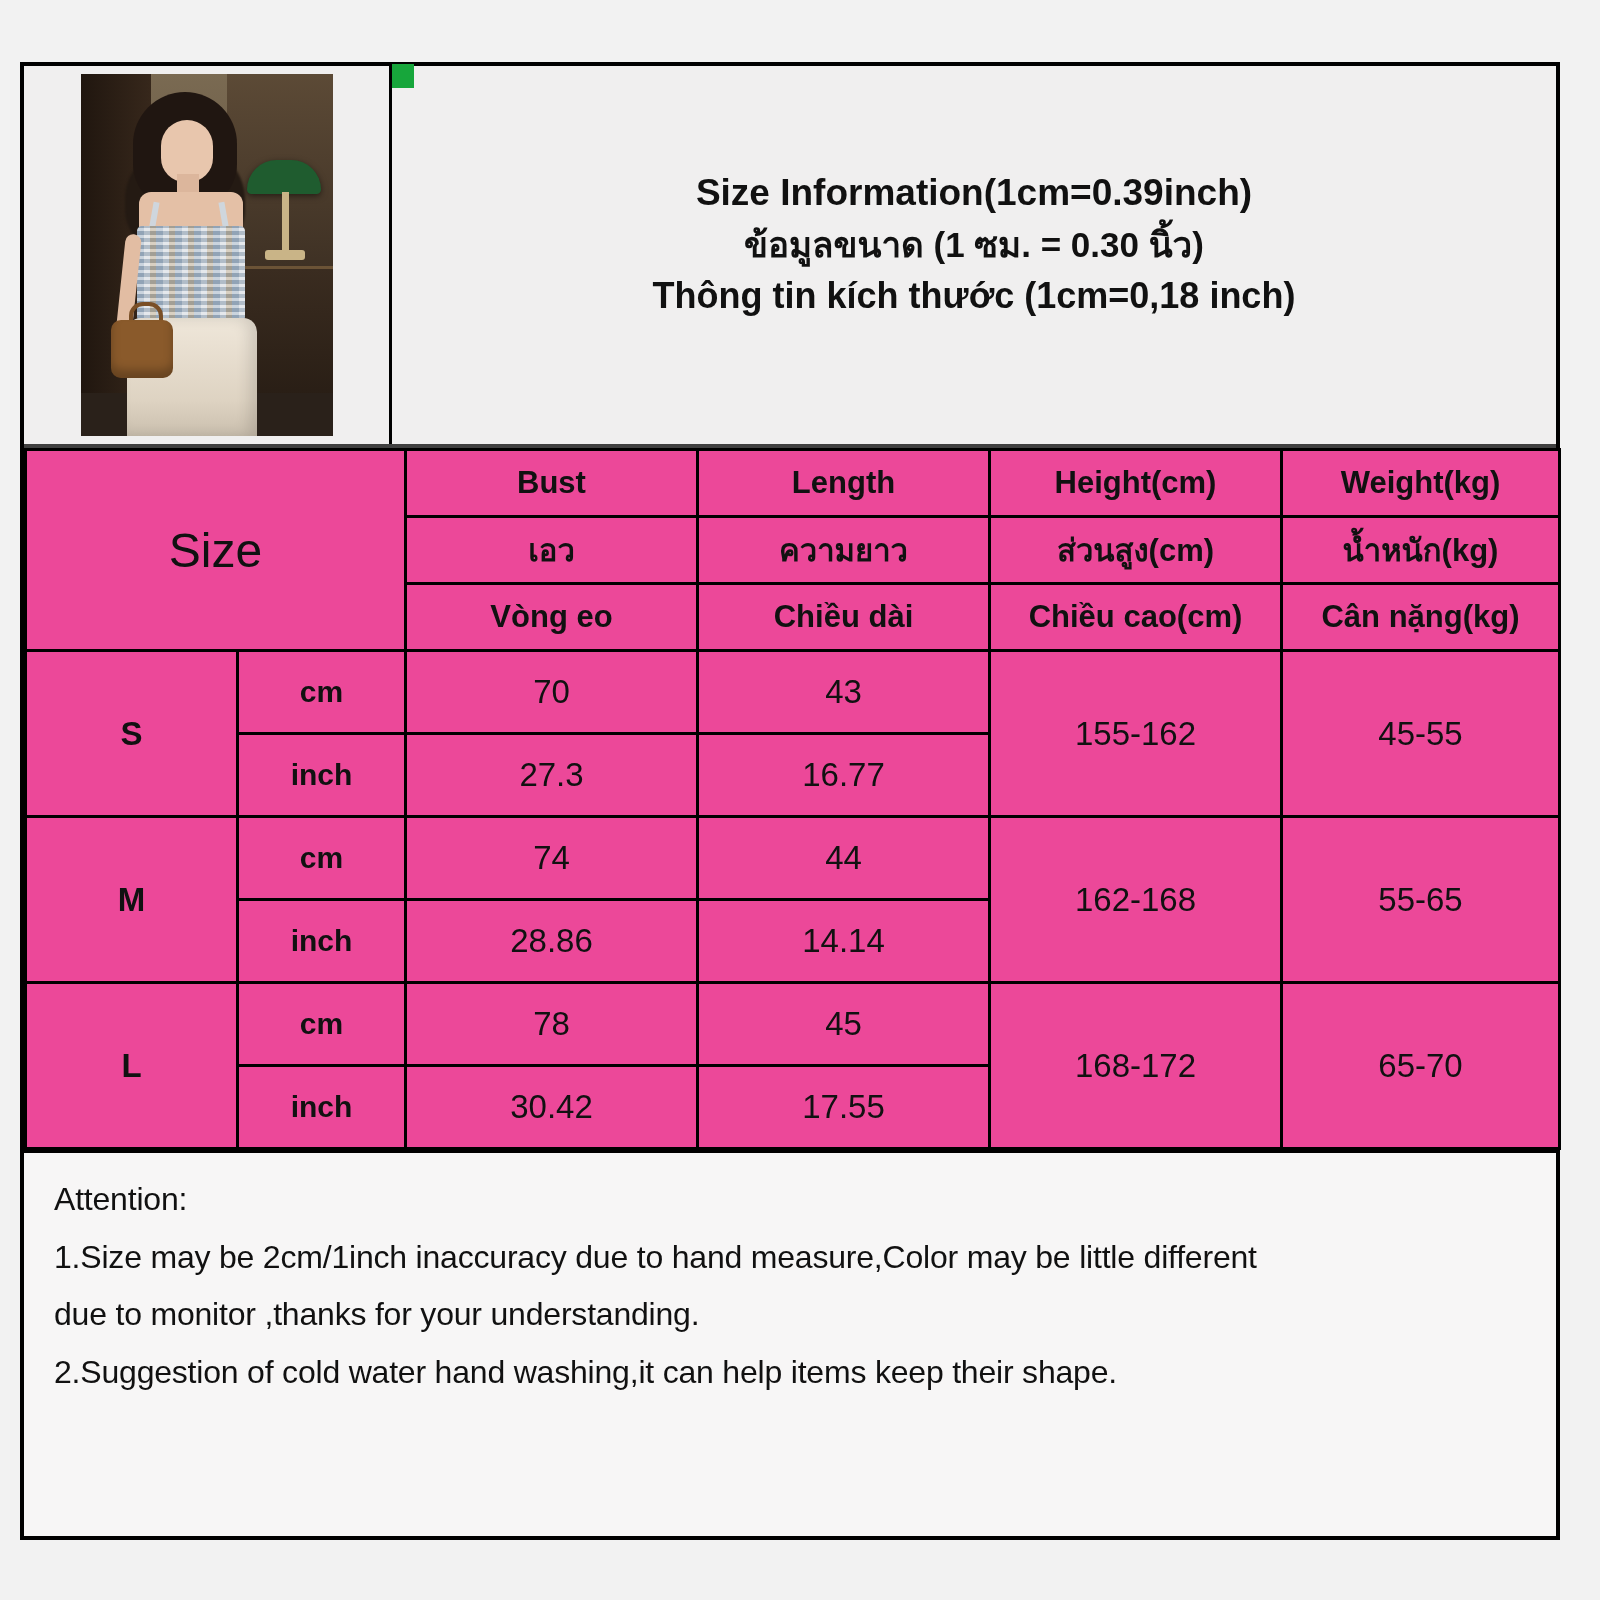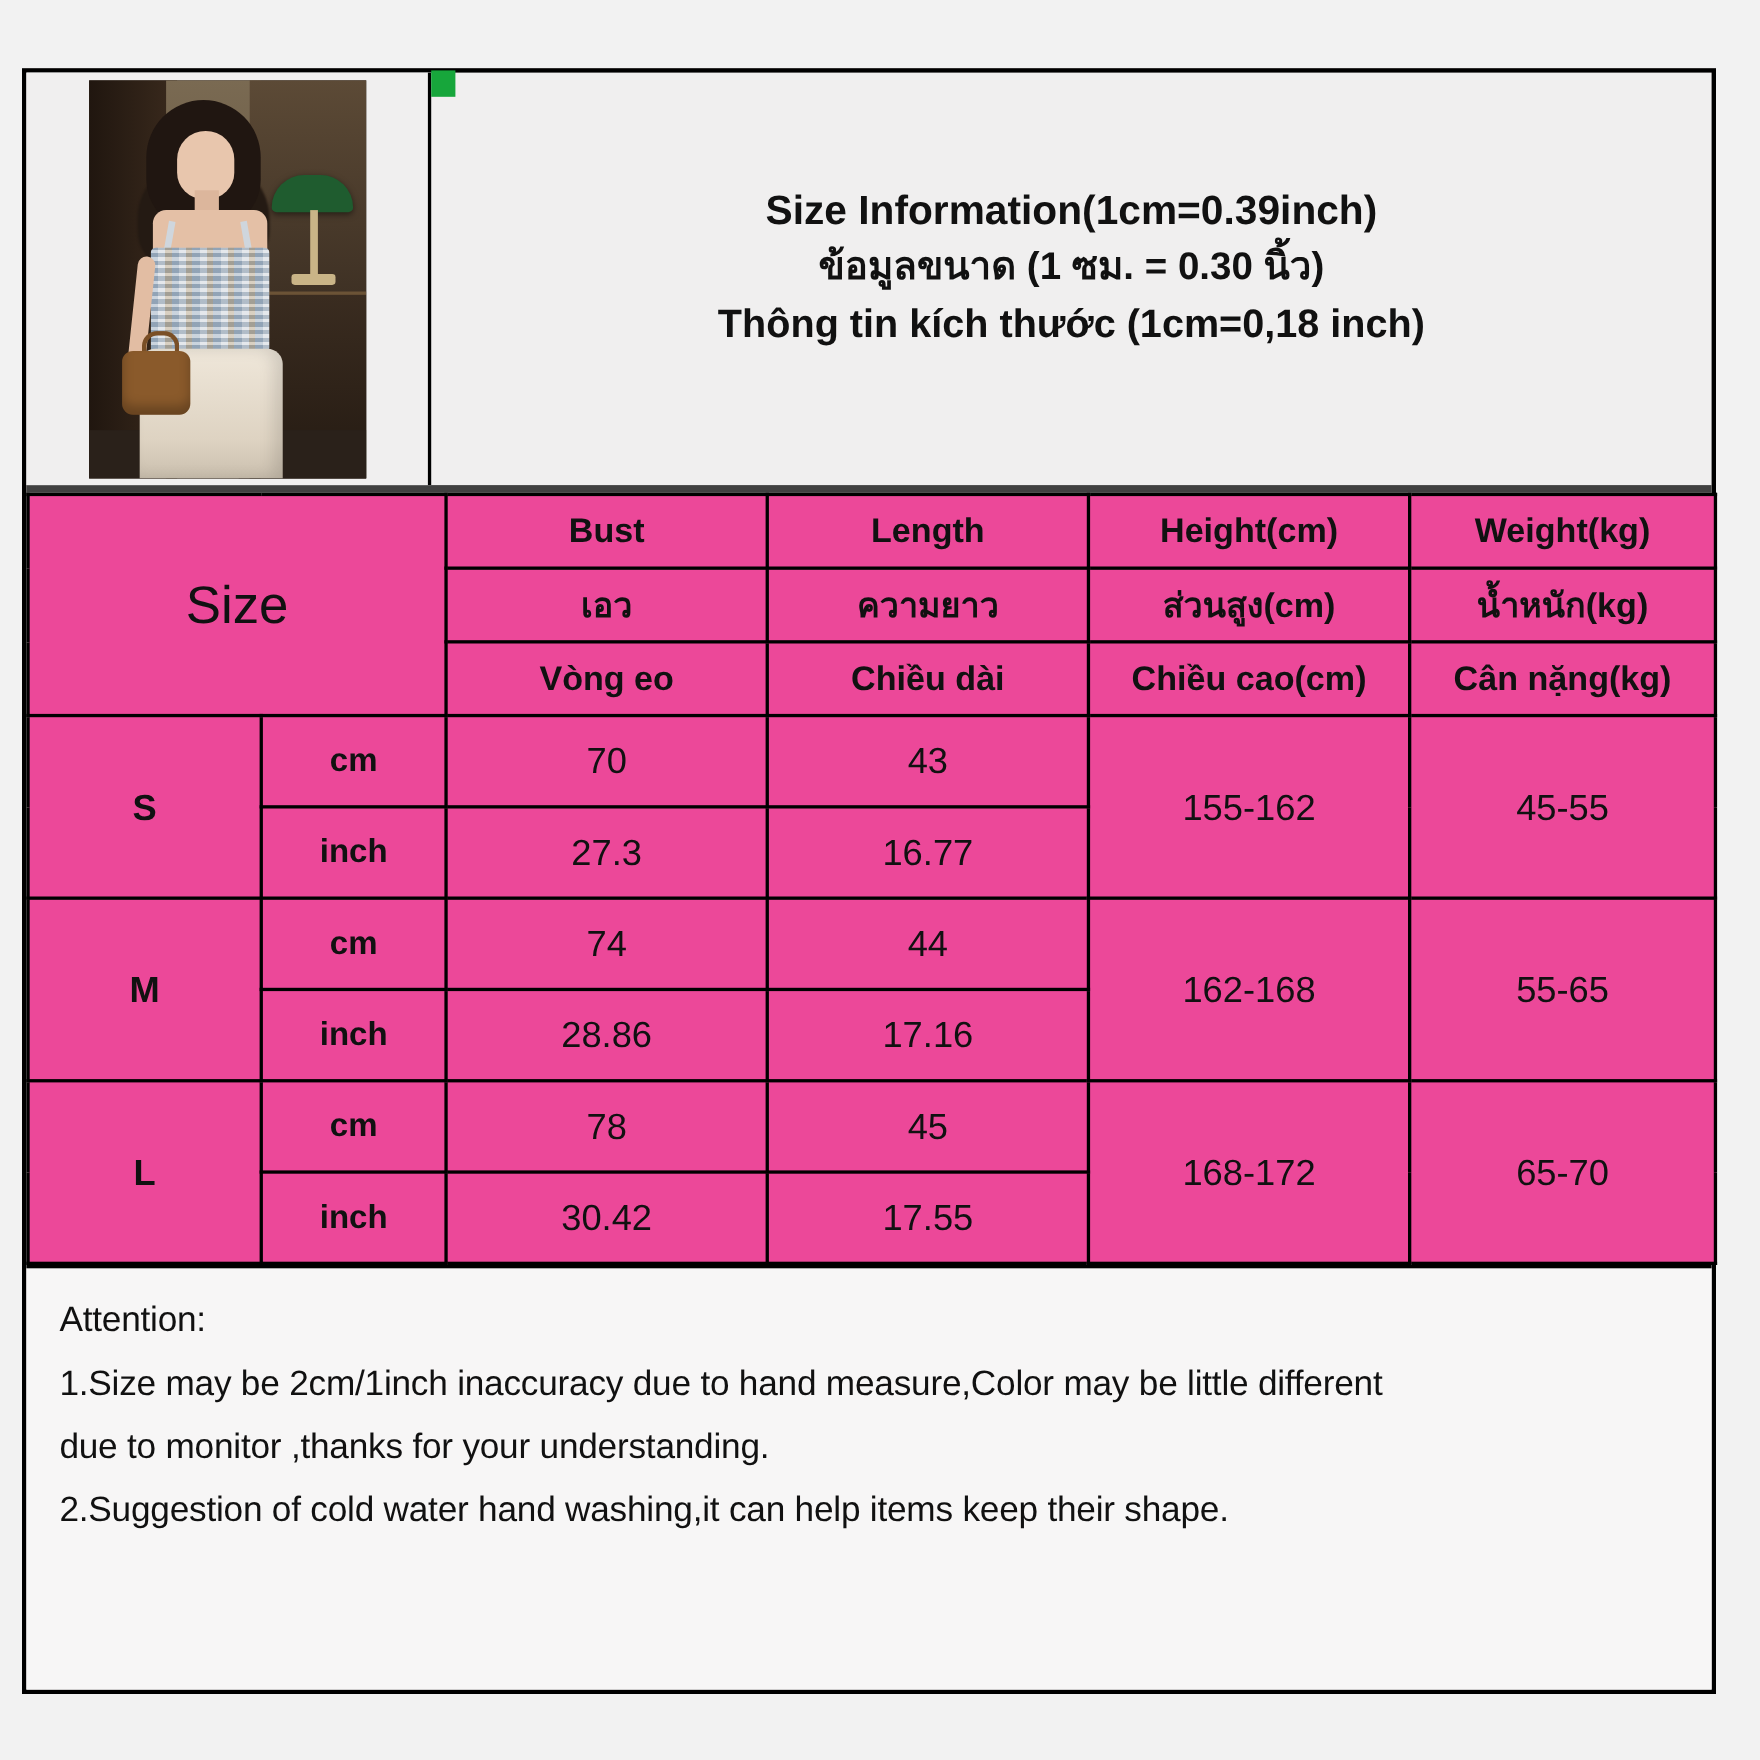--- a/index.html
+++ b/index.html
@@ -32,21 +32,21 @@
     box-sizing: border-box;
     background: #f0efef;
     display: flex;
     flex-direction: column;
   }
 
   
   .header {
     display: flex;
     height: 382px;
-    border-bottom: 7px solid #404040;
+    border-bottom: 4px solid #404040;
     box-sizing: border-box;
   }
   .header-photo-cell {
     width: 368px;
     border-right: 3px solid #000;
     box-sizing: border-box;
     display: flex;
     align-items: center;
     justify-content: center;
     background: #f0efef;
@@ -330,21 +330,21 @@
           <td class="size-name" rowspan="2">M</td>
           <td class="unit">cm</td>
           <td class="val">74</td>
           <td class="val">44</td>
           <td class="span-val" rowspan="2">162-168</td>
           <td class="span-val" rowspan="2">55-65</td>
         </tr>
         <tr>
           <td class="unit">inch</td>
           <td class="val">28.86</td>
-          <td class="val">17.16</td>
+          <td class="val">14.14</td>
         </tr>
 
         <tr>
           <td class="size-name" rowspan="2">L</td>
           <td class="unit">cm</td>
           <td class="val">78</td>
           <td class="val">45</td>
           <td class="span-val" rowspan="2">168-172</td>
           <td class="span-val" rowspan="2">65-70</td>
         </tr>

